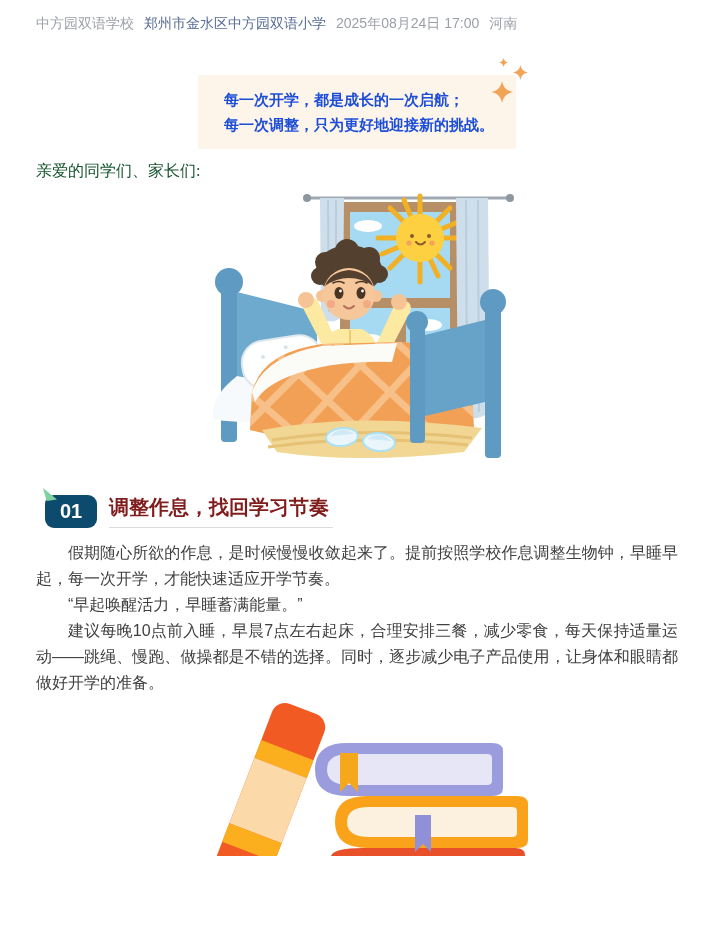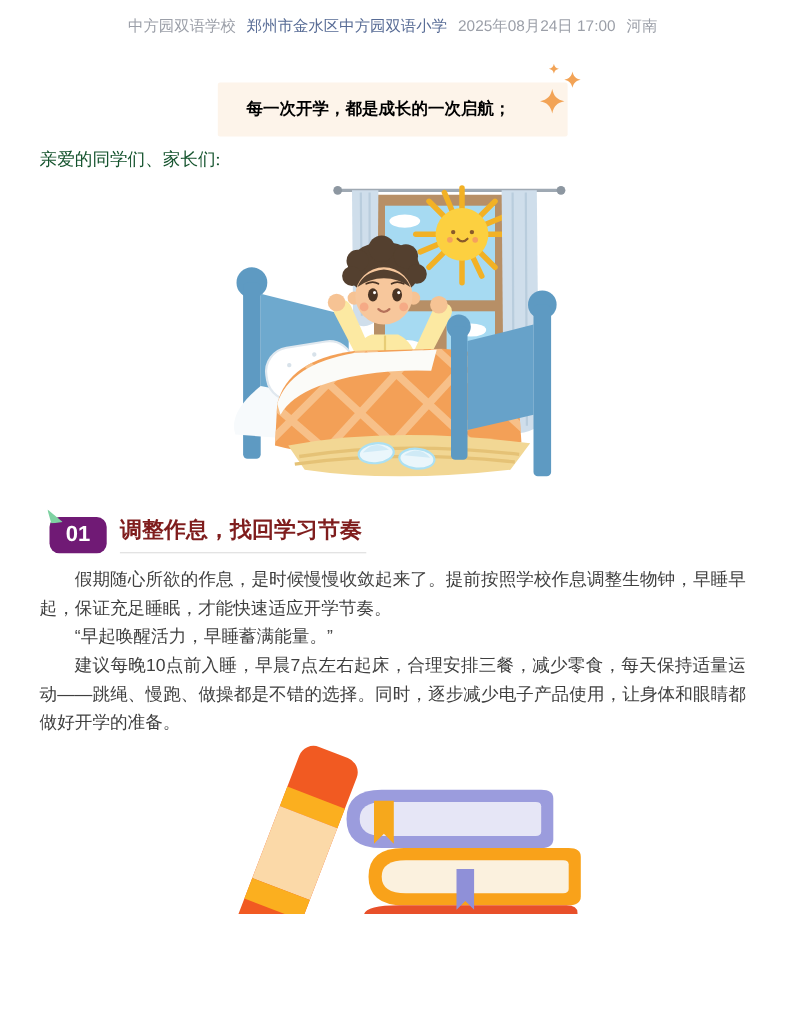--- a/index.html
+++ b/index.html
@@ -3,42 +3,42 @@
 <meta charset="utf-8">
 <style>
   * { box-sizing: border-box; }
   html,body { margin:0; padding:0; }
   body {
     width:714px; height:928px; overflow:hidden; background:#ffffff;
     font-family:"Liberation Sans","DejaVu Sans",sans-serif;
     -webkit-font-smoothing:antialiased;
   }
   
-  .meta { padding:15px 36px 0 36px; font-size:14px; color:#9b9fa8; white-space:nowrap;text-align:center; }
+  .meta { padding:15px 36px 0 36px; font-size:14px; color:#9b9fa8; white-space:nowrap; }
   .meta .src { color:#576b95; margin:0 10px 0 10px; cursor:pointer; }
   .meta .date { margin-right:10px; }
   
   .quote-box {
     position:relative; width:318px; margin:42px auto 0 auto;
     background:#fdf4ea; padding:12px 20px 12px 26px;
-    font-size:15px; font-weight:bold; color:#000000; line-height:25px;
+    font-size:15px; font-weight:bold; color:#1d4ed8; line-height:25px;
     border-radius:2px;
   }
   .sparkles { position:absolute; top:-17px; right:-16px; }
   
   .intro { margin:9px 36px 0 36px; font-size:16px; line-height:26px; color:#14532d; text-align:justify;font-family:Liberation Serif, serif; }
   .intro .greeting { text-indent:0; }
   .intro p, .sec-body p { margin:0; text-indent:2em; }
   
   .illus-wake { width:330px; height:275px; margin:6px auto 0 auto; }
   .illus-books { width:360px; height:160px; margin:0 auto; }
   
   .sec-head { display:flex; align-items:flex-end; margin:30px 0 0 45px; }
   .sec-badge {
-    position:relative; width:52px; height:33px; background:#701a75; border-radius:9px;
+    position:relative; width:52px; height:33px; background:#0c4a6e; border-radius:9px;
     color:#ffffff; font-size:20px; font-weight:bold; text-align:center; line-height:33px;
     flex:0 0 auto;
   }
   .sec-badge::before {
     content:""; position:absolute; left:-2px; top:-7px; width:14px; height:13px;
     background:#7ed2a2; clip-path:polygon(0 0, 100% 88%, 26% 100%);
   }
   .sec-title {
     margin-left:12px; font-size:20px; font-weight:bold; color:#7f1d1d;
     padding:0 4px 8px 0; border-bottom:1px solid #dcdcdc; line-height:24px;
@@ -47,20 +47,21 @@
 </style>
 </head>
 <body>
 
 <div class="meta">
   <span>中方园双语学校</span><span class="src">郑州市金水区中方园双语小学</span><span class="date">2025年08月24日 17:00</span><span>河南</span>
 </div>
 
 <div class="quote-box">
   <div>每一次开学，都是成长的一次启航；</div>
+  <div>每一次调整，只为更好地迎接新的挑战。</div>
   <svg class="sparkles" width="42" height="48" viewBox="0 0 42 48">
     <path fill="#f2a356" transform="translate(9,0) scale(0.38)" d="M12 0C13.5 7.2 16.8 10.5 24 12C16.8 13.5 13.5 16.8 12 24C10.5 16.8 7.2 13.5 0 12C7.2 10.5 10.5 7.2 12 0Z"></path>
     <path fill="#f2a356" transform="translate(23,7) scale(0.62)" d="M12 0C13.5 7.2 16.8 10.5 24 12C16.8 13.5 13.5 16.8 12 24C10.5 16.8 7.2 13.5 0 12C7.2 10.5 10.5 7.2 12 0Z"></path>
     <path fill="#f2a356" transform="translate(1,23) scale(0.92)" d="M12 0C13.5 7.2 16.8 10.5 24 12C16.8 13.5 13.5 16.8 12 24C10.5 16.8 7.2 13.5 0 12C7.2 10.5 10.5 7.2 12 0Z"></path>
   </svg>
 </div>
 
 <div class="intro">
   <div class="greeting">亲爱的同学们、家长们:</div>
 </div>
@@ -204,21 +205,21 @@
   </g>
 </svg>
 </div>
 
 <div class="sec-head">
   <div class="sec-badge">01</div>
   <div class="sec-title">调整作息，找回学习节奏</div>
 </div>
 
 <div class="sec-body">
-  <p>假期随心所欲的作息，是时候慢慢收敛起来了。提前按照学校作息调整生物钟，早睡早起，保证充足睡眠，才能快速适应开学节奏。</p>
+  <p>假期随心所欲的作息，是时候慢慢收敛起来了。提前按照学校作息调整生物钟，早睡早起，每一次开学，才能快速适应开学节奏。</p>
   <p>“早起唤醒活力，早睡蓄满能量。”</p>
   <p>建议每晚10点前入睡，早晨7点左右起床，合理安排三餐，减少零食，每天保持适量运动——跳绳、慢跑、做操都是不错的选择。同时，逐步减少电子产品使用，让身体和眼睛都做好开学的准备。</p>
 </div>
 
 <div class="illus-books">
 <svg width="360" height="160" viewBox="0 0 360 160">
 
   <g transform="translate(100,3) rotate(21)">
     <rect x="0" y="0" width="56" height="230" rx="14" fill="#f15a22"></rect>
     <rect x="0" y="44" width="56" height="19" fill="#fbaf1f"></rect>

